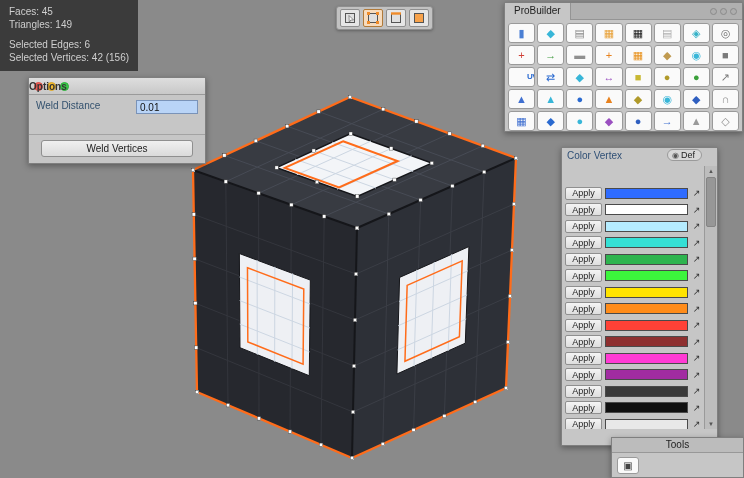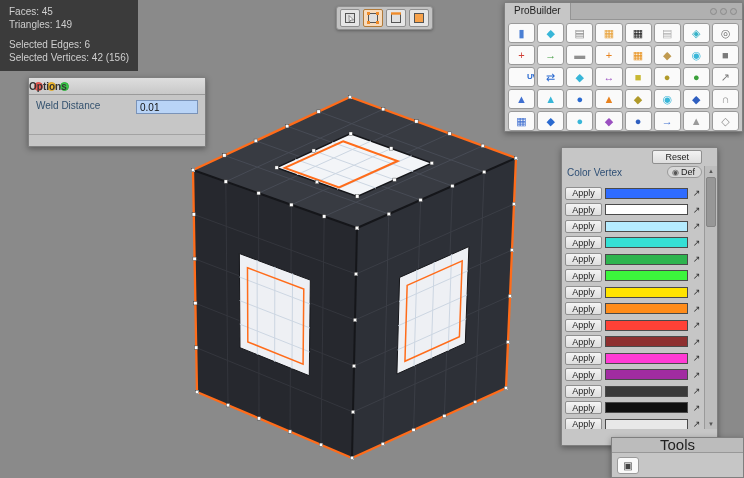--- a/index.html
+++ b/index.html
@@ -74,21 +74,21 @@
   .vc-pick{width:11px;font-size:9px;color:#333;text-align:center;cursor:pointer;}
   .vc-scroll{position:absolute;right:0;top:18px;bottom:0;width:13px;background:#bdbdbd;border-left:1px solid #9a9a9a;}
   .vc-thumb{position:absolute;left:1px;right:1px;top:11px;height:50px;background:#979797;
             border:1px solid #848484;border-radius:2px;cursor:grab;}
   .vc-arrow{position:absolute;left:0;right:0;height:10px;font-size:6px;text-align:center;color:#555;line-height:10px;cursor:pointer;}
   .vc-arrow.up{top:0;} .vc-arrow.down{bottom:0;}
 
   
   #tools{left:611px;top:437px;width:133px;height:41px;}
   .tools-head{height:15px;background:#bcbcbc;border-bottom:1px solid #989898;text-align:center;
-              font-size:15px;color:#222;line-height:14px;}
+              font-size:10px;color:#222;line-height:14px;}
   .tools-btn{margin:4px 0 0 5px;width:22px;height:17px;background:#fafafa;border:1px solid #9a9a9a;
              border-radius:3px;font-size:10px;line-height:1;color:#444;cursor:pointer;}
 </style>
 </head>
 <body>
 
 <div id="app">
 
   <svg id="cube-svg" width="744" height="478">
       <polygon points="350,97 516,158 357,228 193,170" fill="#383b42"></polygon>
@@ -386,28 +386,26 @@
       <span class="tl yellow"></span>
       <span class="tl green"></span>
       <span class="tl-title">Options</span>
     </div>
     <div class="opt-body">
       <div class="opt-row">
         <span class="opt-label">Weld Distance</span>
         <input class="opt-field" value="0.01" style="">
       </div>
       <div class="opt-sep"></div>
+      <button class="weld-btn">Weld Vertices</button>
     </div>
   </div>
 
   <div class="panel" id="vertex-colors">
     <div class="vc-body">
-      <div class="vc-reset-row">
-        <button class="vc-reset">Reset</button>
-      </div>
       <div class="vc-palette-row">
         <span class="vc-palette-label">Color Vertex</span>
         <span class="vc-def">
             <span class="dot">◉</span>
             <span>Def</span>
           </span>
       </div>
       <div class="vc-rows" id="vc-rows">
   <div class="vc-row">
     <button class="vc-apply">Apply</button>

